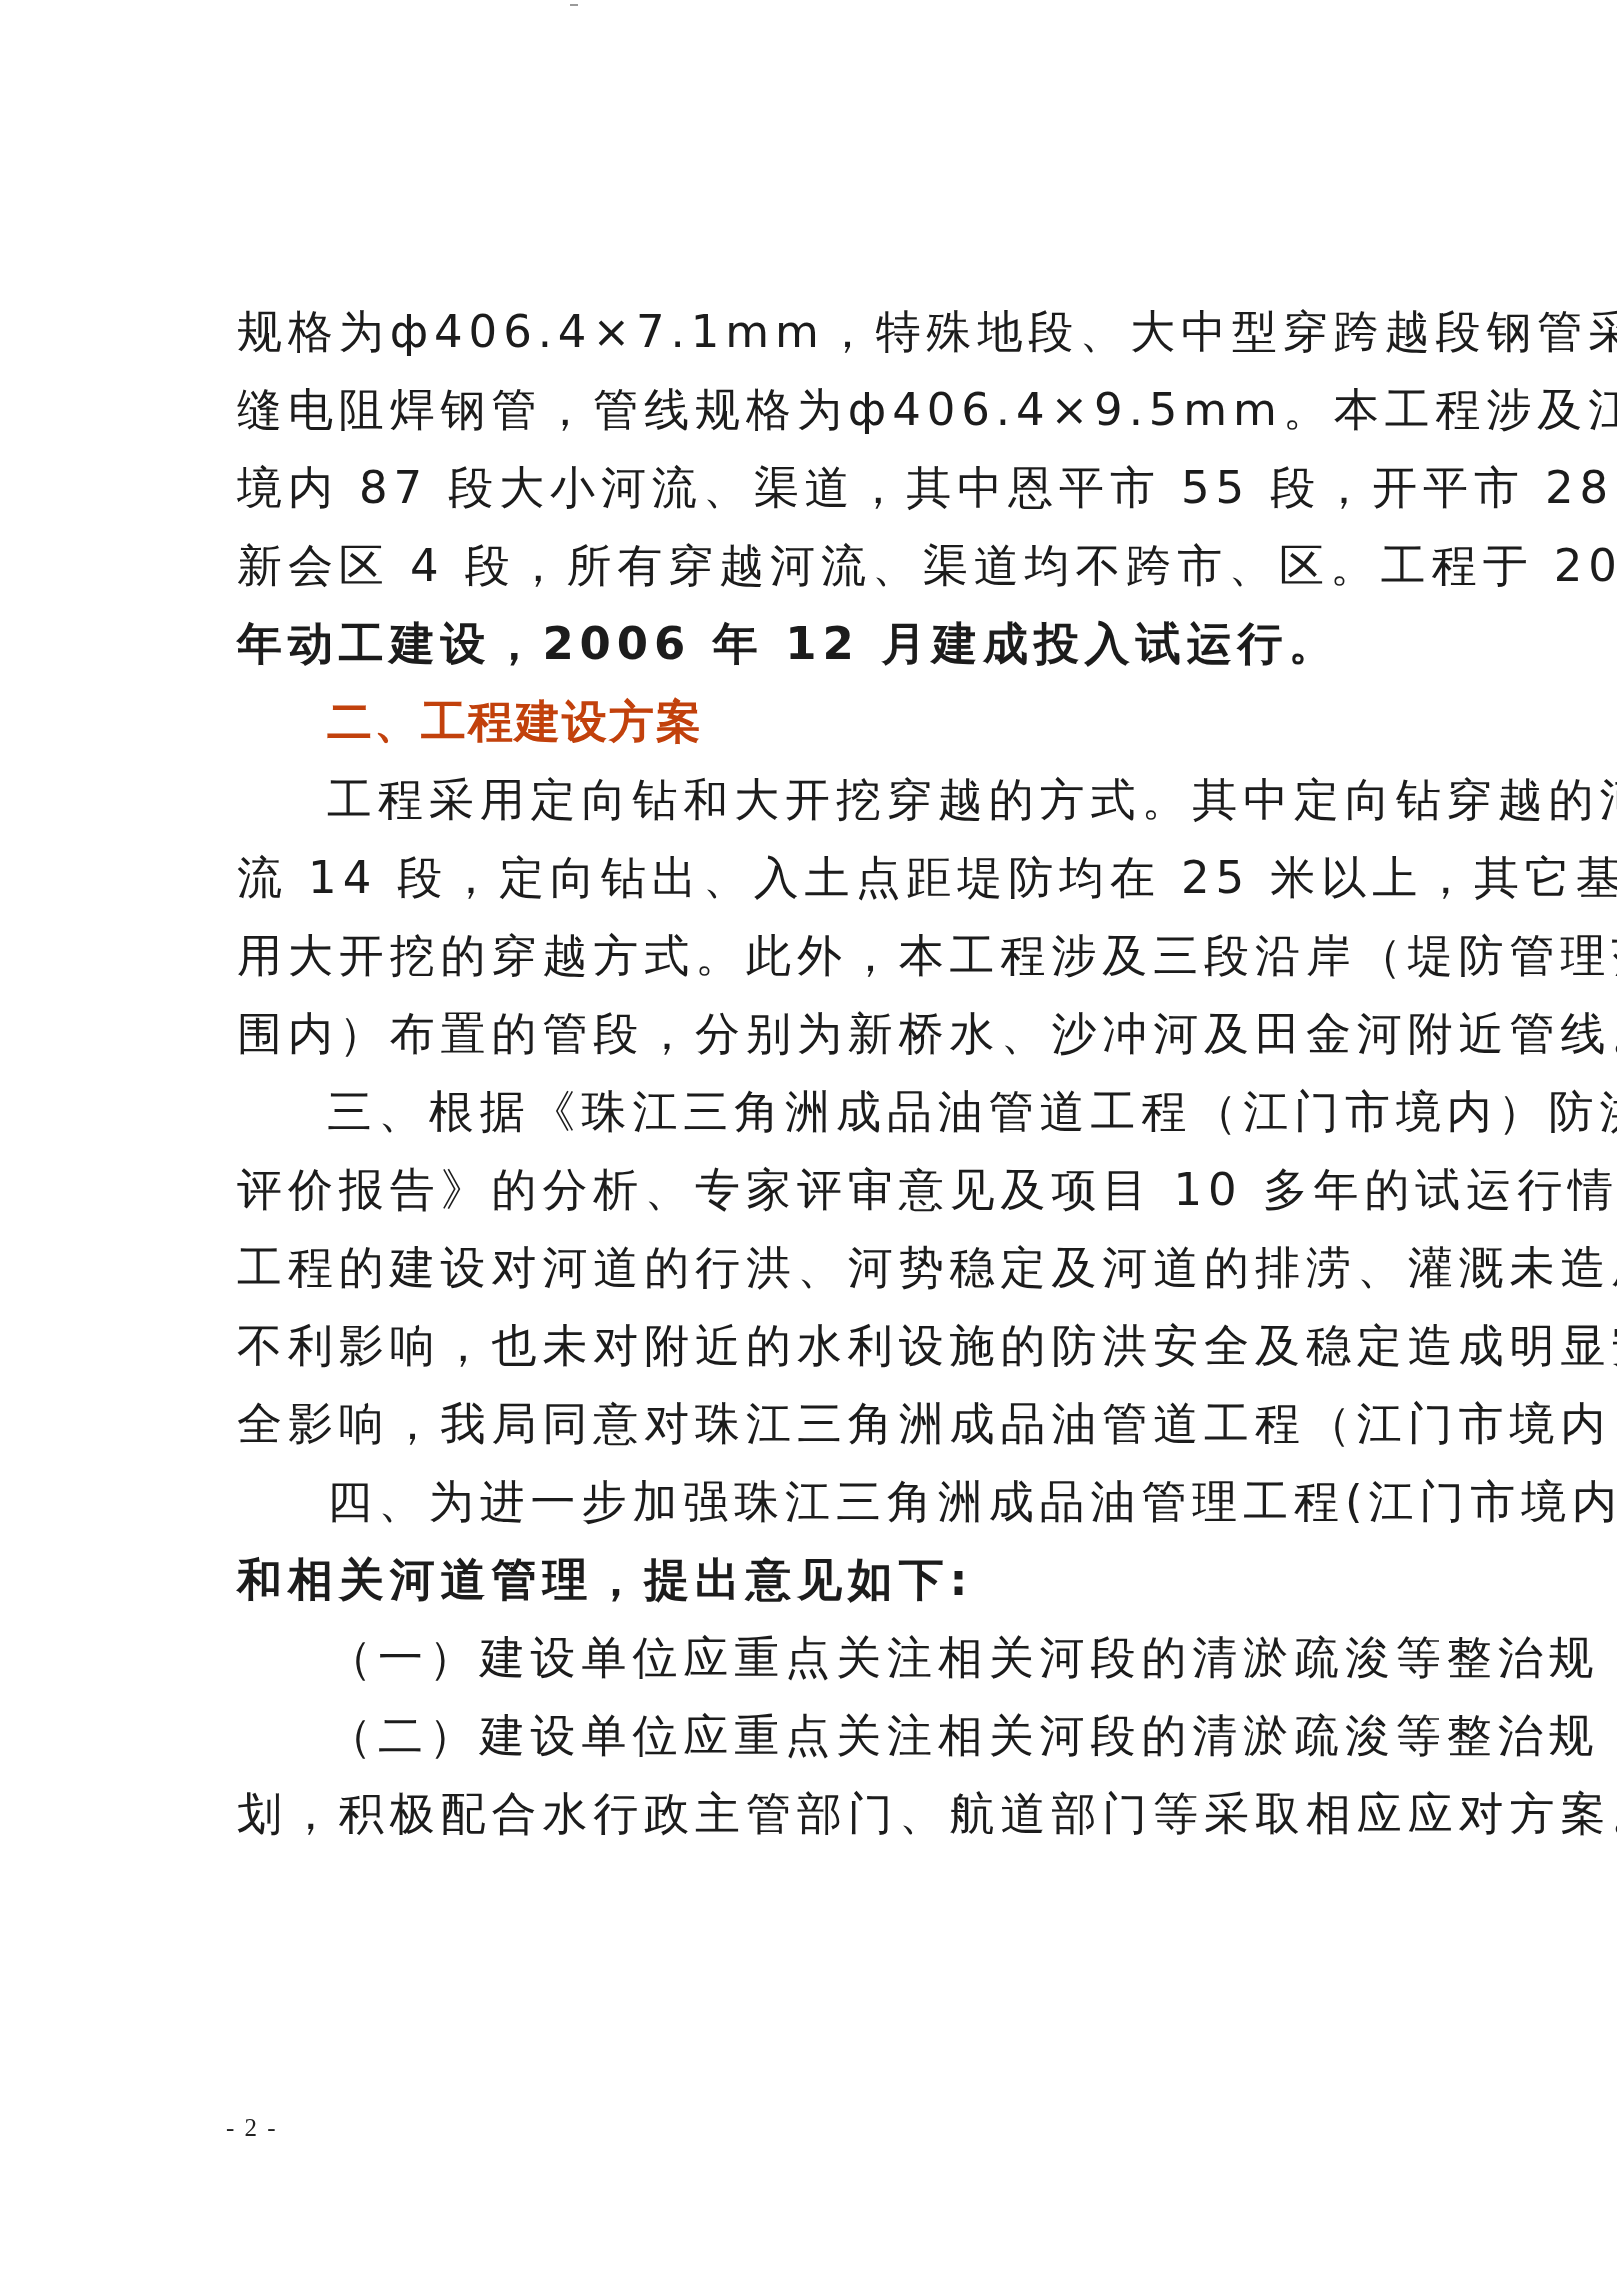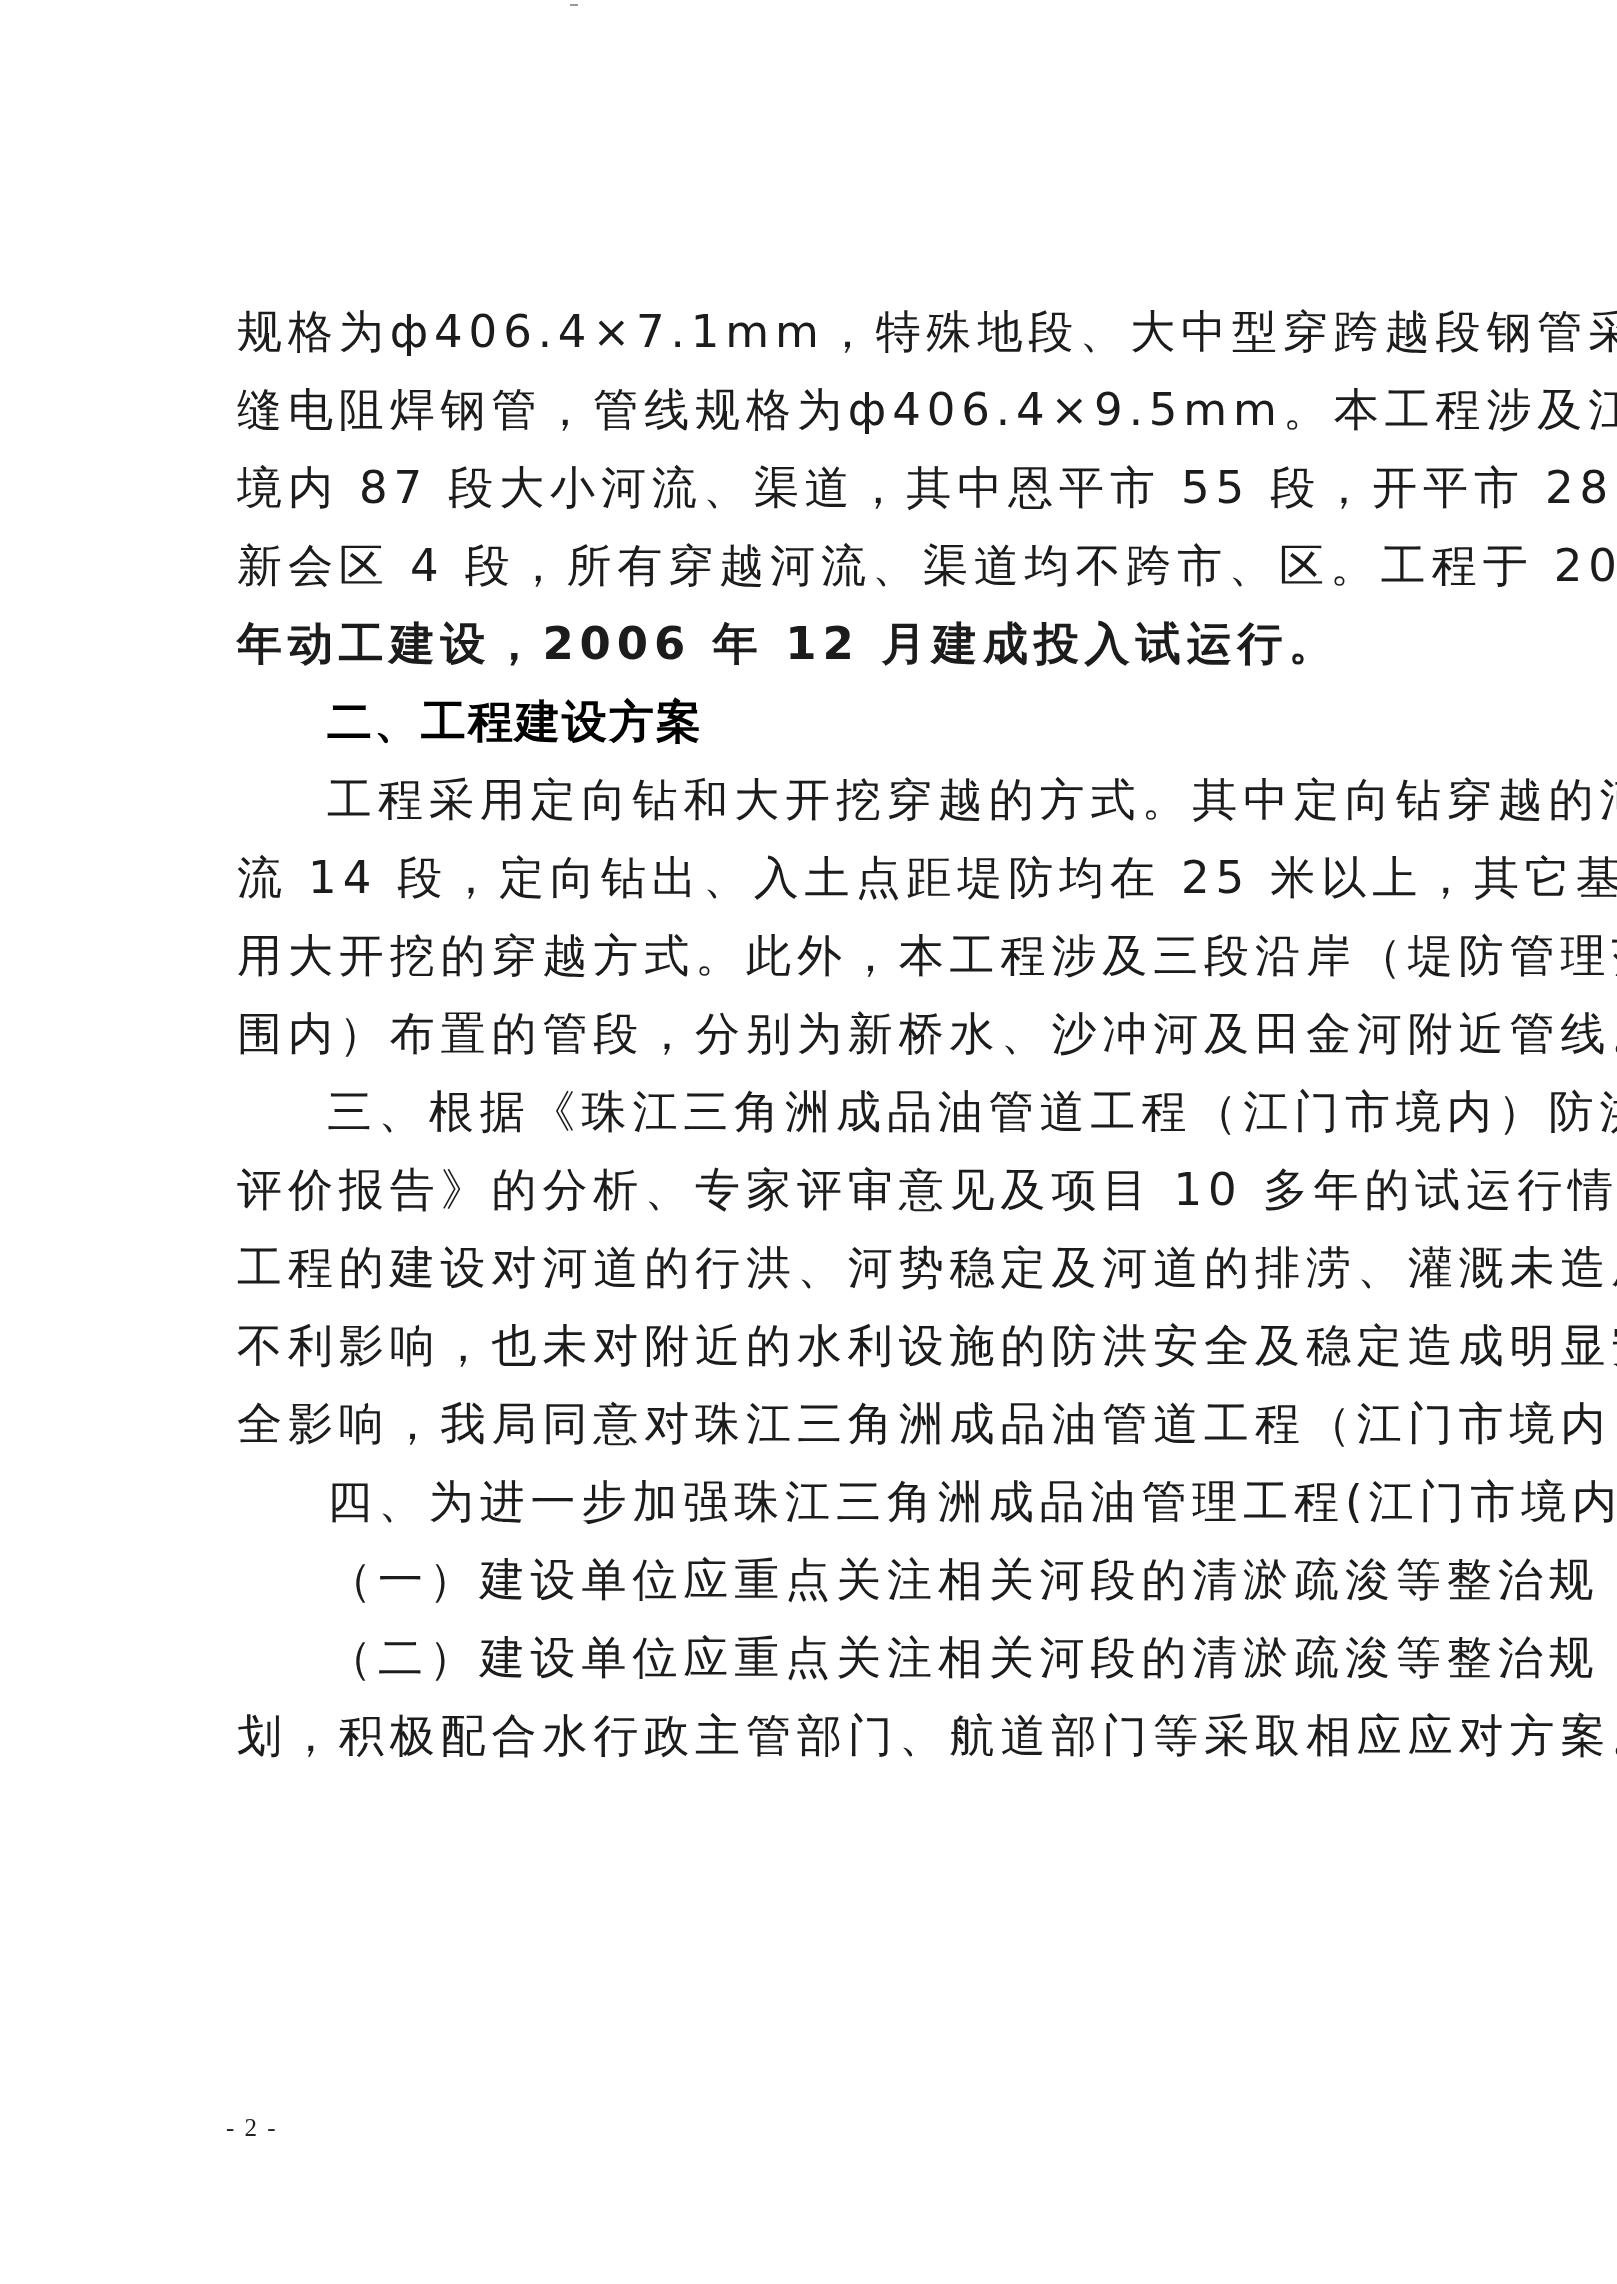--- a/index.html
+++ b/index.html
@@ -49,21 +49,21 @@
     }
     .line.last {
       text-align-last: left;
       font-weight: bold;
     }
     .line.heading {
       font-weight: bold;
       padding-left: 90px;
       text-align-last: left;
       letter-spacing: 2px;
-      color: #000000;
+      color: #c2410c;
     }
     .line.indent {
       padding-left: 90px;
     }
     .page-number {
       position: absolute;
       left: 226px;
       top: 2114px;
       font-family: "Liberation Serif", serif;
       font-size: 25px;
@@ -87,20 +87,21 @@
     <div class="line indent">工程采用定向钻和大开挖穿越的方式。其中定向钻穿越的河</div>
     <div class="line">流 14 段，定向钻出、入土点距堤防均在 25 米以上，其它基本采</div>
     <div class="line">用大开挖的穿越方式。此外，本工程涉及三段沿岸（堤防管理范</div>
     <div class="line">围内）布置的管段，分别为新桥水、沙冲河及田金河附近管线。</div>
     <div class="line indent">三、根据《珠江三角洲成品油管道工程（江门市境内）防洪</div>
     <div class="line">评价报告》的分析、专家评审意见及项目 10 多年的试运行情况，</div>
     <div class="line">工程的建设对河道的行洪、河势稳定及河道的排涝、灌溉未造成</div>
     <div class="line">不利影响，也未对附近的水利设施的防洪安全及稳定造成明显安</div>
     <div class="line">全影响，我局同意对珠江三角洲成品油管道工程（江门市境内）</div>
     <div class="line indent">四、为进一步加强珠江三角洲成品油管理工程(江门市境内)</div>
+    <div class="line last">和相关河道管理，提出意见如下:</div>
     <div class="line indent">（一）建设单位应重点关注相关河段的清淤疏浚等整治规</div>
     <div class="line indent">（二）建设单位应重点关注相关河段的清淤疏浚等整治规</div>
     <div class="line">划，积极配合水行政主管部门、航道部门等采取相应应对方案。</div>
   </div>
 
   <div class="page-number">- 2 -</div>
 </div>
 
 
 </body></html>

